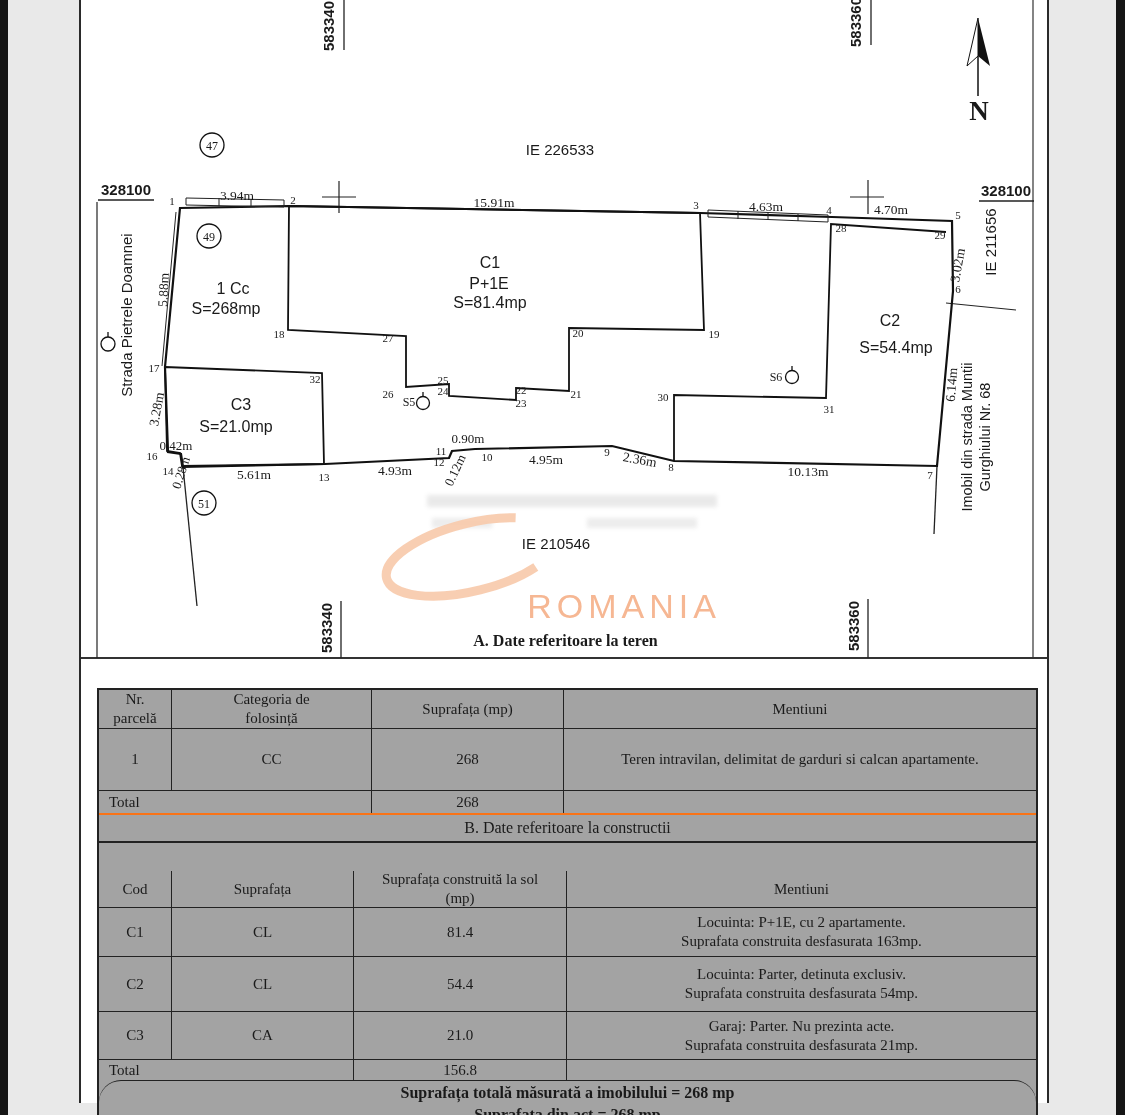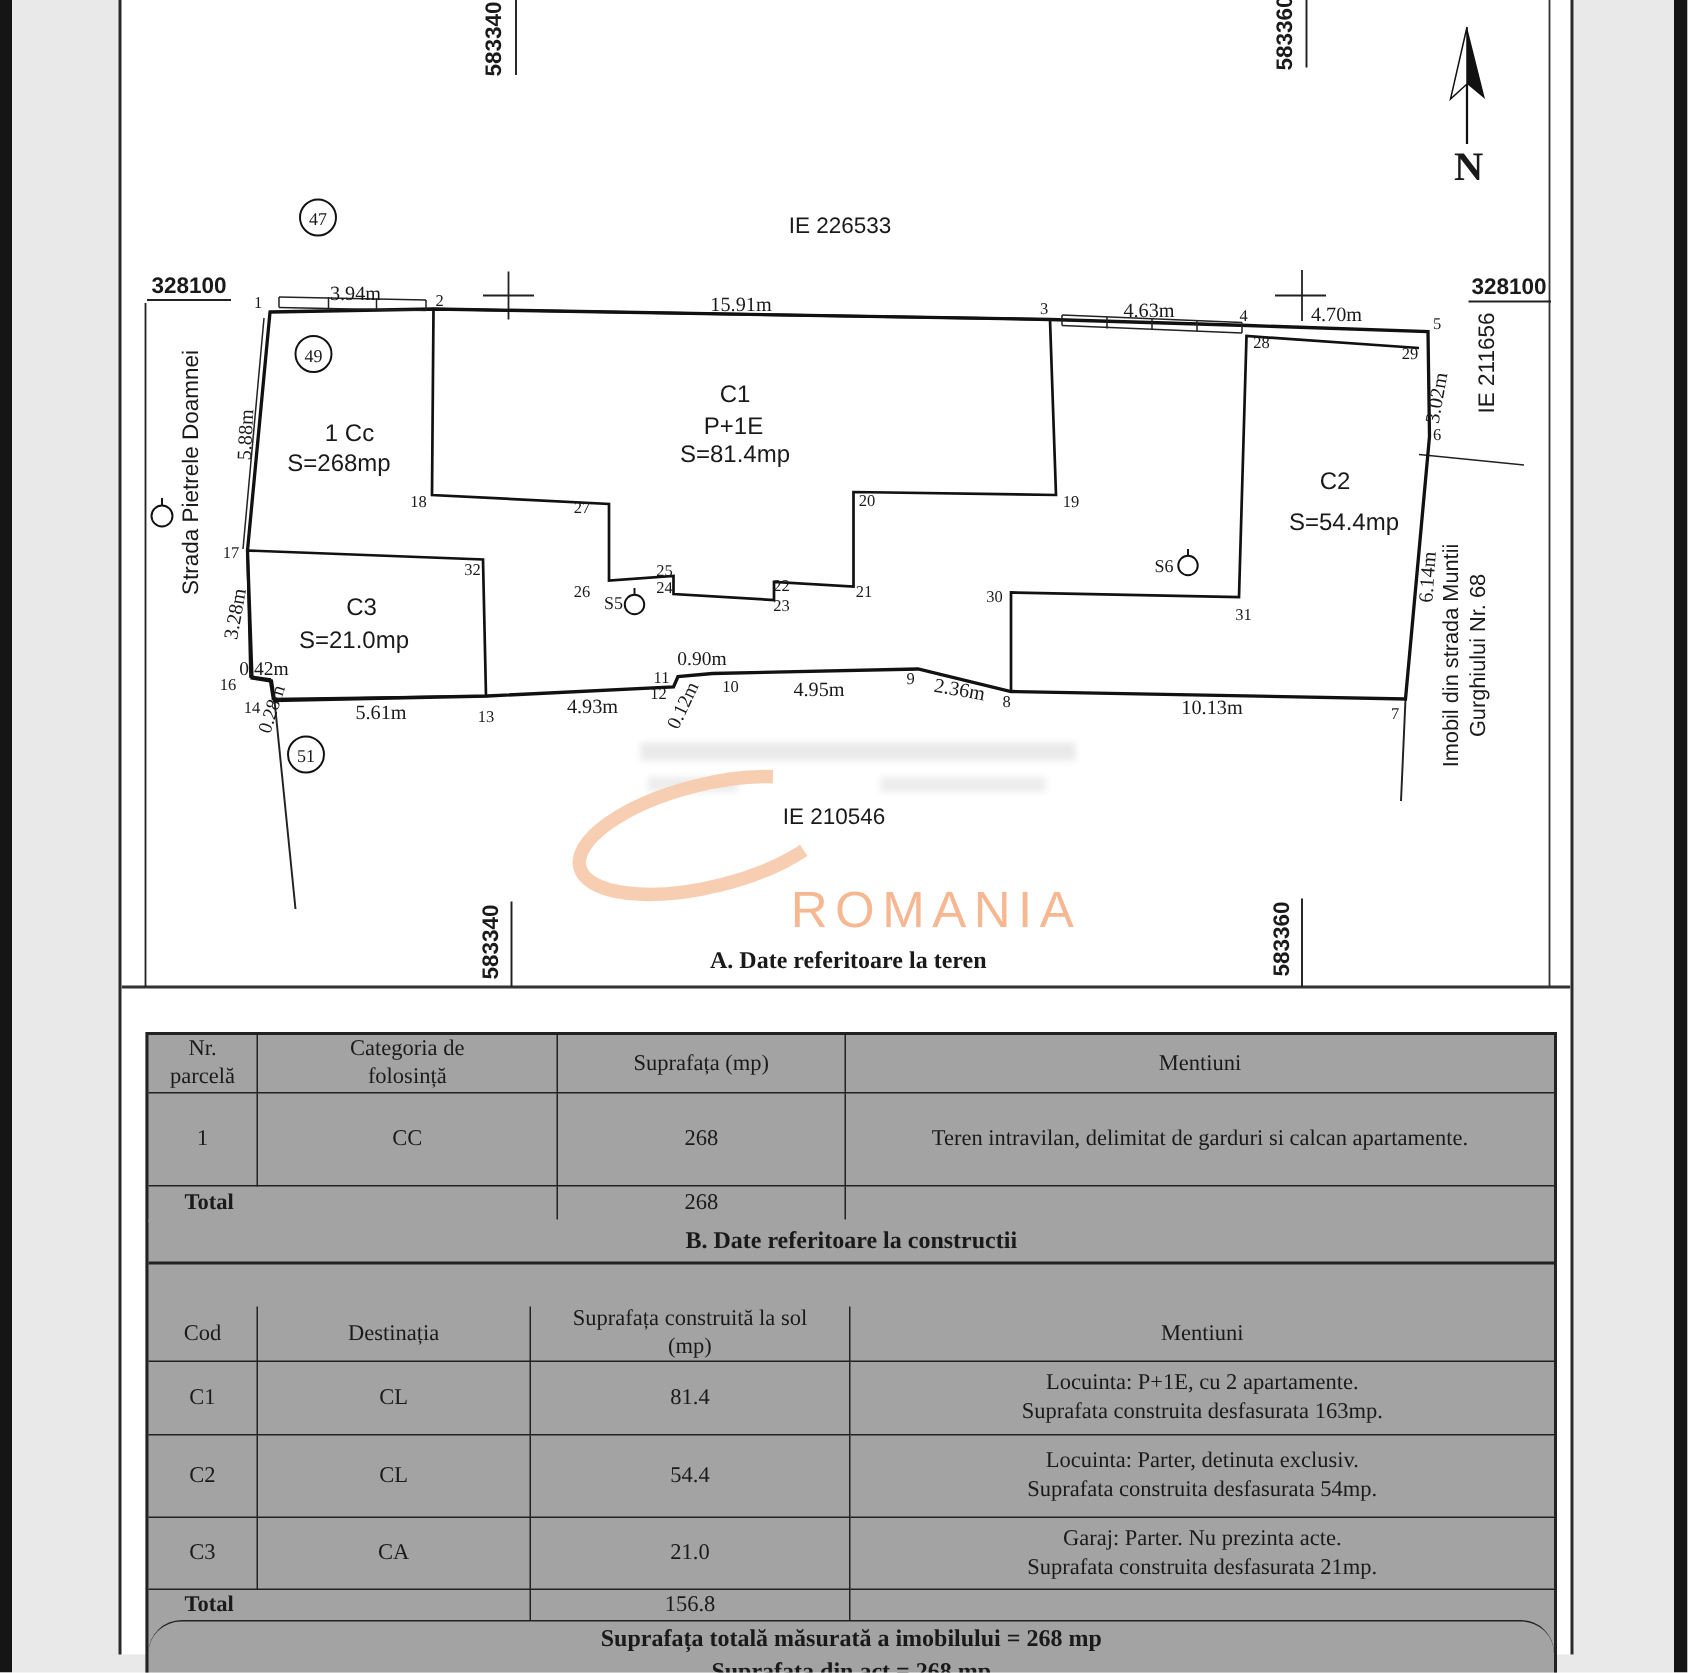--- a/index.html
+++ b/index.html
@@ -11,22 +11,22 @@
   #map-svg{position:absolute;left:0;top:0;}
   .section-title{position:absolute;left:16px;width:937px;text-align:center;font-weight:bold;font-size:16px;}
   .title-a{top:632px;}
   .tframe{position:absolute;left:16px;top:688px;width:937px;border:2px solid #222;border-bottom-width:4px;background:#a3a3a3;}
   .grid{display:grid;}
   .ta{grid-template-columns:73px 200px 192px 1fr;grid-template-rows:39px 62px 22px;}
   .tb{grid-template-columns:73px 182px 213px 1fr;grid-template-rows:37px 49px 55px 48px 20px;margin-top:28px;}
   .cell{border-right:1px solid #222;border-bottom:1px solid #222;display:flex;flex-direction:column;align-items:center;justify-content:center;text-align:center;font-size:15px;line-height:1.25;padding:0 6px;box-sizing:border-box;}
   .cell.nbr{border-right:none;}
   .cell.nbb{border-bottom:none;}
-  .cell.total-label{align-items:flex-start;justify-content:center;font-weight:bold;padding-left:24px;grid-column:span 2;}
-  .btitle{border-top:2px solid #a3a3a3;border-bottom:2px solid #222;height:26px;display:flex;align-items:center;justify-content:center;font-weight:bold;font-size:16px;}
+  .cell.total-label{align-items:flex-start;justify-content:center;font-weight:normal;padding-left:10px;grid-column:span 2;}
+  .btitle{border-top:2px solid #f97316;border-bottom:2px solid #222;height:26px;display:flex;align-items:center;justify-content:center;font-weight:normal;font-size:16px;}
   .tfoot{border-top:1px solid #222;height:46px;display:flex;flex-direction:column;align-items:center;justify-content:center;font-weight:bold;font-size:16px;line-height:1.35;border-radius:22px;}
 </style>
 </head>
 <body>
 
 <div class="edge edge-left"></div>
 <div class="edge edge-right"></div>
 
 <div class="sheet">
 
@@ -215,21 +215,21 @@
 
       <div class="cell nbb total-label">Total</div>
       <div class="cell nbb">268</div>
       <div class="cell nbr nbb"></div>
     </div>
 
     <div class="btitle">B. Date referitoare la constructii</div>
 
     <div class="grid tb">
       <div class="cell">Cod</div>
-      <div class="cell">Destinația</div>
+      <div class="cell">Suprafața</div>
       <div class="cell">
         <span>Suprafața construită  la sol</span>
         <span>(mp)</span>
       </div>
       <div class="cell nbr">Mentiuni</div>
 
       <div class="cell">C1</div>
       <div class="cell">CL</div>
       <div class="cell">81.4</div>
       <div class="cell nbr">

